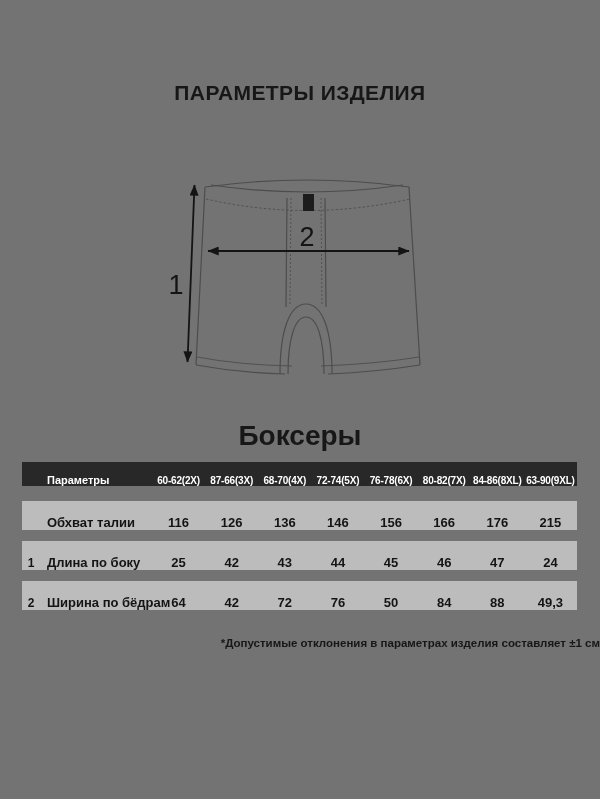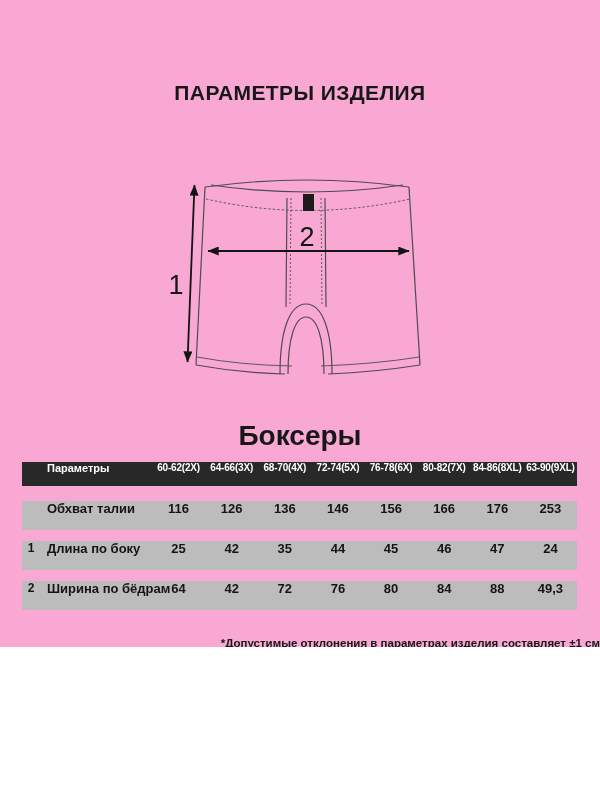--- a/index.html
+++ b/index.html
@@ -1,34 +1,34 @@
 <!DOCTYPE html>
 <html><head>
 <meta charset="utf-8">
 <style>
   html,body { margin:0; padding:0; background:#ffffff; }
   body { width:600px; height:799px; font-family:"Liberation Sans", sans-serif; }
-  .page { position:relative; width:600px; height:647px; background:#f9a8d4; overflow:hidden; }
+  .page { position:relative; width:600px; height:799px; background:#737373; overflow:hidden; }
 
   .title {
     position:absolute; top:81px; left:0; width:600px;
     text-align:center; font-size:21px; font-weight:700;
     letter-spacing:.4px; color:#171717; white-space:nowrap;
   }
 
   .diagram-wrap { position:absolute; left:150px; top:150px; width:300px; height:240px; }
 
   .subtitle {
     position:absolute; top:420px; left:0; width:600px;
     text-align:center; font-size:28px; font-weight:600; color:#171717;
   }
 
   .size-table { position:absolute; left:22px; top:462px; width:555px; }
   .trow {
-    display:flex; align-items:flex-start;
+    display:flex; align-items:flex-end;
     height:29px; background:#bcbcbc; margin-bottom:11px;
     font-size:13px; font-weight:700; color:#141414;
   }
   .trow.theader {
     height:24px; background:#282828; color:#ffffff;
     font-size:11px; margin-bottom:15px;
   }
   .cell-num  { flex:none; width:18px; text-align:center; font-size:12px; }
   .cell-label{ flex:none; width:112px; padding-left:7px; box-sizing:border-box; white-space:nowrap; }
   .cell-val  { flex:1 1 0; text-align:center; white-space:nowrap; }
@@ -88,63 +88,63 @@
   </div>
 
   <div class="subtitle">Боксеры</div>
 
   <div class="size-table">
 
     <div class="trow theader">
       <div class="cell-num"></div>
       <div class="cell-label">Параметры</div>
       <div class="cell-val">60-62(2X)</div>
-      <div class="cell-val">64-66(3X)</div>
+      <div class="cell-val">87-66(3X)</div>
       <div class="cell-val">68-70(4X)</div>
       <div class="cell-val">72-74(5X)</div>
       <div class="cell-val">76-78(6X)</div>
       <div class="cell-val">80-82(7X)</div>
       <div class="cell-val">84-86(8XL)</div>
       <div class="cell-val">63-90(9XL)</div>
     </div>
 
     <div class="trow">
       <div class="cell-num"></div>
       <div class="cell-label">Обхват талии</div>
       <div class="cell-val">116</div>
       <div class="cell-val">126</div>
       <div class="cell-val">136</div>
       <div class="cell-val">146</div>
       <div class="cell-val">156</div>
       <div class="cell-val">166</div>
       <div class="cell-val">176</div>
-      <div class="cell-val">253</div>
+      <div class="cell-val">215</div>
     </div>
 
     <div class="trow">
       <div class="cell-num">1</div>
       <div class="cell-label">Длина по боку</div>
       <div class="cell-val">25</div>
       <div class="cell-val">42</div>
-      <div class="cell-val">35</div>
+      <div class="cell-val">43</div>
       <div class="cell-val">44</div>
       <div class="cell-val">45</div>
       <div class="cell-val">46</div>
       <div class="cell-val">47</div>
       <div class="cell-val">24</div>
     </div>
 
     <div class="trow">
       <div class="cell-num">2</div>
       <div class="cell-label">Ширина по бёдрам</div>
       <div class="cell-val">64</div>
       <div class="cell-val">42</div>
       <div class="cell-val">72</div>
       <div class="cell-val">76</div>
-      <div class="cell-val">80</div>
+      <div class="cell-val">50</div>
       <div class="cell-val">84</div>
       <div class="cell-val">88</div>
       <div class="cell-val">49,3</div>
     </div>
 
   </div>
 
   <div class="footnote">*Допустимые отклонения в параметрах изделия составляет ±1 см</div>
 
 </div>

